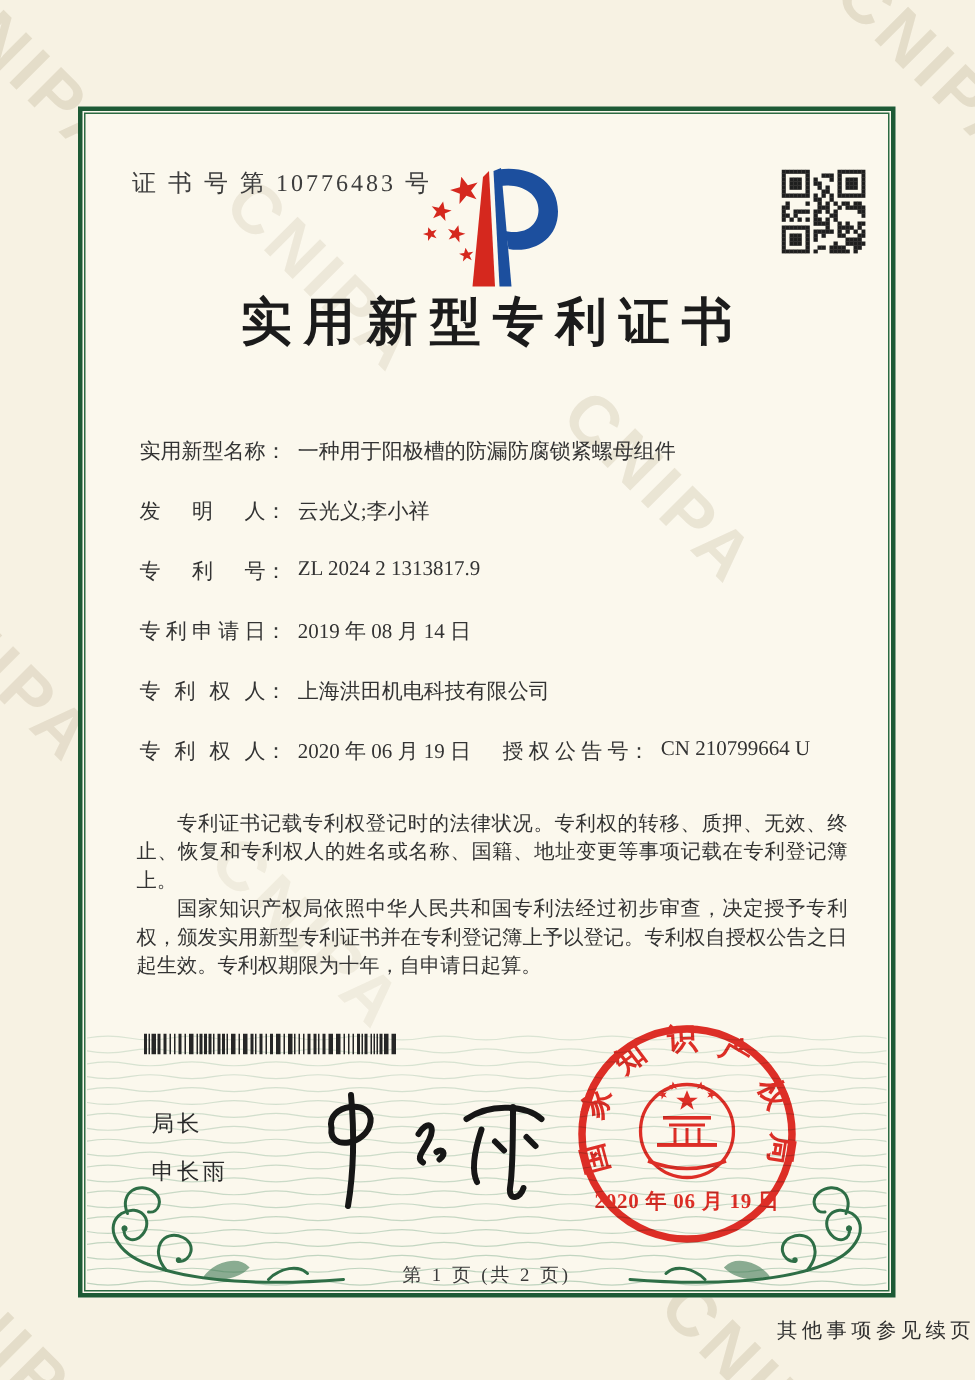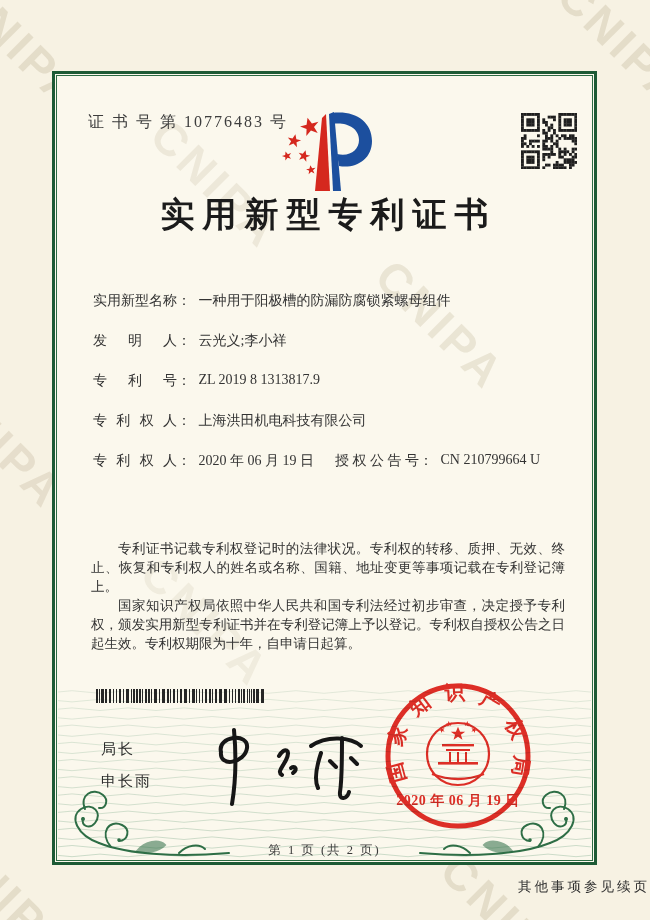--- a/index.html
+++ b/index.html
@@ -377,21 +377,25 @@
       <div class="frow">
         <span class="flabel">实用新型名称</span><span class="fcolon">：</span>
         <span class="fvalue">一种用于阳极槽的防漏防腐锁紧螺母组件</span>
       </div>
       <div class="frow">
         <span class="flabel">发明人</span><span class="fcolon">：</span>
         <span class="fvalue">云光义;李小祥</span>
       </div>
       <div class="frow">
         <span class="flabel">专利号</span><span class="fcolon">：</span>
-        <span class="fvalue">ZL 2019 8 1313817.9</span>
+        <span class="fvalue">ZL 2024 2 1313817.9</span>
+      </div>
+      <div class="frow">
+        <span class="flabel">专利申请日</span><span class="fcolon">：</span>
+        <span class="fvalue">2019 年 08 月 14 日</span>
       </div>
       <div class="frow">
         <span class="flabel">专利权人</span><span class="fcolon">：</span>
         <span class="fvalue">上海洪田机电科技有限公司</span>
       </div>
       <div class="frow">
         <span class="flabel">专利权人</span><span class="fcolon">：</span>
         <span class="fvalue">2020 年 06 月 19 日</span>
         <span class="fpair2">
           <span class="flabel">授权公告号</span><span class="fcolon">：</span>

